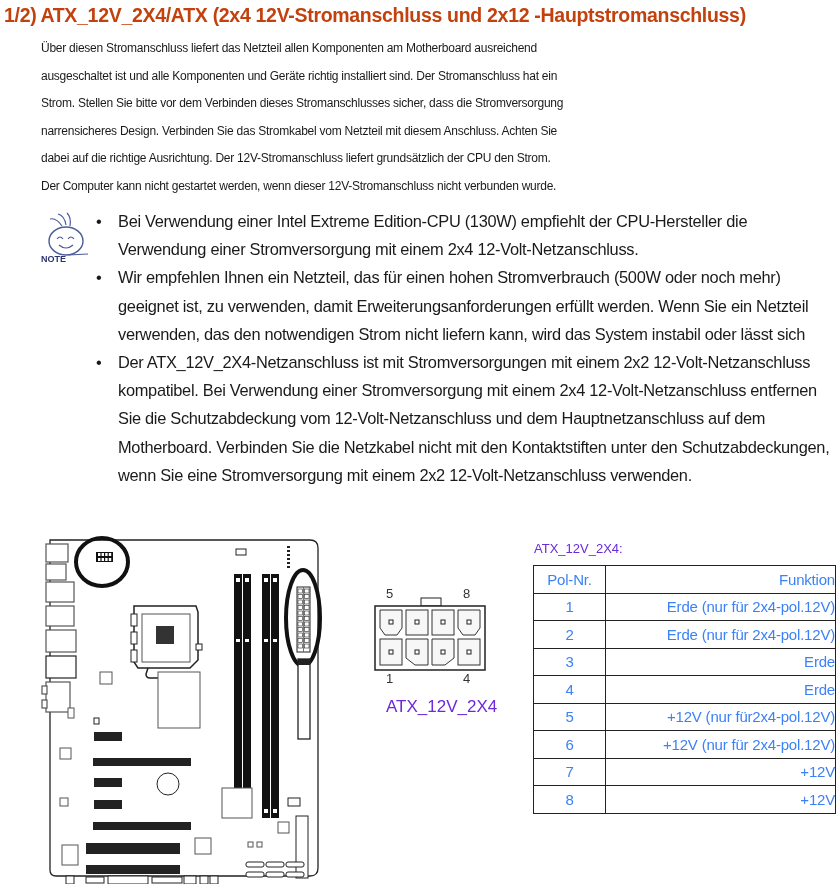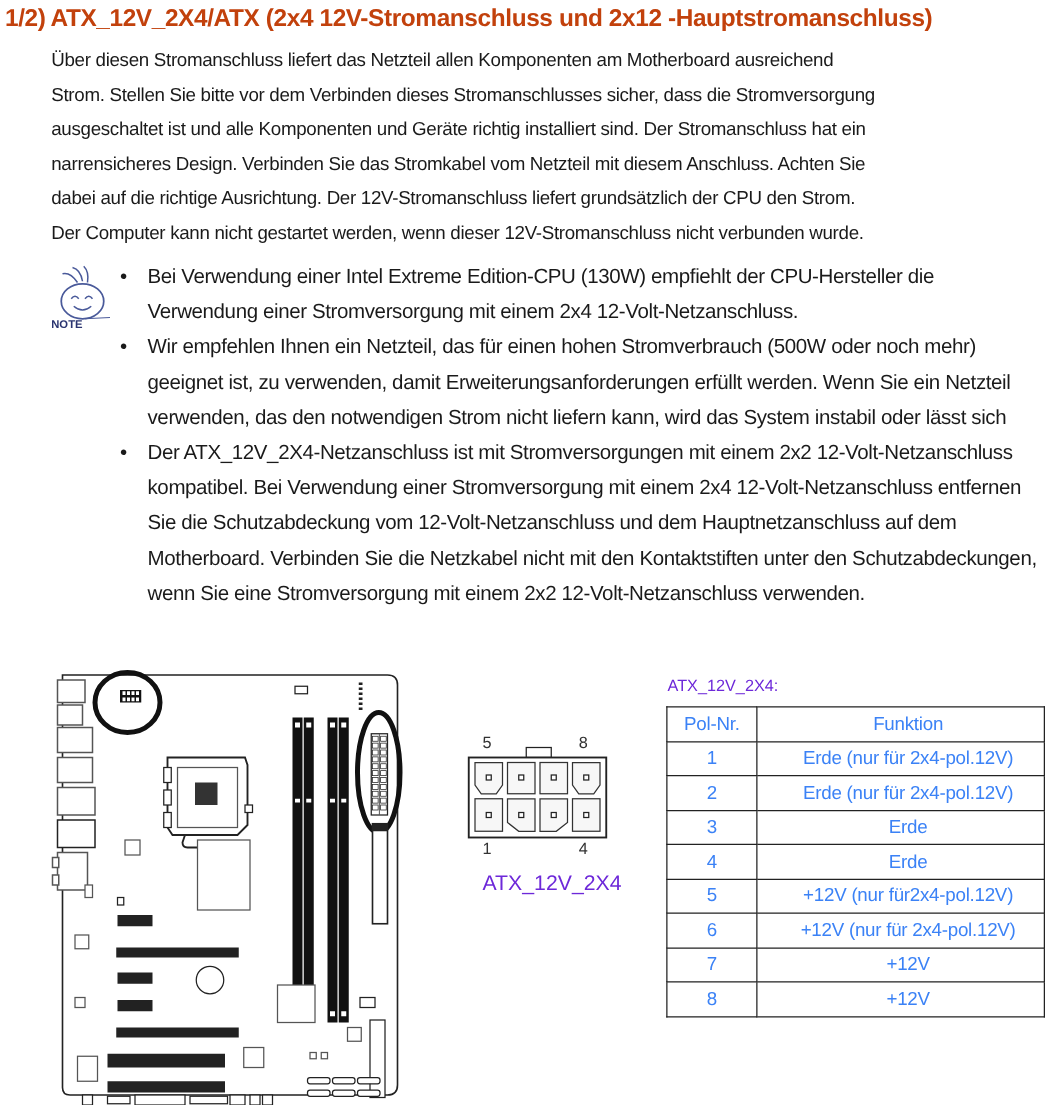--- a/index.html
+++ b/index.html
@@ -1,54 +1,54 @@
 <!DOCTYPE html>
 <html><head>
 <meta charset="utf-8">
 <style>
   html, body { margin:0; padding:0; background:#ffffff; }
   body { width:836px; height:889px; position:relative; overflow:hidden;
          font-family:"Liberation Sans", sans-serif; color:#1a1a1a; }
   .heading { position:absolute; left:4px; top:4px; font-size:19.5px; font-weight:bold;
              letter-spacing:-0.3px; white-space:nowrap; color:#c2410c; }
   .heading .num { margin-right:4px; }
-  .para { position:absolute; left:41px; top:35px; width:790px; font-size:15px;
+  .para { position:absolute; left:41px; top:35px; width:790px; font-size:12px;
           line-height:27.6px; letter-spacing:-0.25px; }
   .para span { display:block; white-space:nowrap; }
   .note-icon { position:absolute; left:38px; top:212px; width:62px; height:56px; }
   .bullets { position:absolute; left:94px; top:207px; width:740px; font-size:16.4px;
              line-height:28.2px; letter-spacing:-0.3px; }
   .bullet { position:relative; padding-left:24px; }
   .bullet .dot { position:absolute; left:2px; top:0; }
   .bullet span.line { display:block; white-space:nowrap; }
   .mb { position:absolute; left:38px; top:522px; width:300px; height:362px; }
   .conn { position:absolute; left:370px; top:580px; width:125px; height:140px; }
   .conn-label { position:absolute; left:386px; top:697px; font-size:17px; color:#6d28d9; }
   .conn-pin5 { position:absolute; left:386px; top:586px; font-size:13px; color:#333; }
   .conn-pin8 { position:absolute; left:463px; top:586px; font-size:13px; color:#333; }
   .conn-pin1 { position:absolute; left:386px; top:671px; font-size:13px; color:#333; }
   .conn-pin4 { position:absolute; left:463px; top:671px; font-size:13px; color:#333; }
   .table-caption { position:absolute; left:534px; top:541px; font-size:13px; color:#6d28d9; }
   table.pins { position:absolute; left:533px; top:565px; border-collapse:collapse;
                font-size:15px; color:#3b82f6; letter-spacing:-0.2px; }
   table.pins td { border:1.5px solid #222; height:26.5px; padding:0; }
   table.pins td.n { width:75px; text-align:center; }
-  table.pins td.f { width:221px; padding-left:12px; text-align:center; white-space:nowrap; }
+  table.pins td.f { width:221px; padding-left:12px; text-align:right; white-space:nowrap; }
 </style>
 </head>
 <body>
 
 <div class="heading">
   <span class="num">1/2)</span><span>ATX_12V_2X4/ATX (2x4 12V-Stromanschluss und 2x12 -Hauptstromanschluss)</span>
 </div>
 
 <div class="para">
   <span>Über diesen Stromanschluss liefert das Netzteil allen Komponenten am Motherboard ausreichend</span>
+  <span>ausgeschaltet ist und alle Komponenten und Geräte richtig installiert sind. Der Stromanschluss hat ein</span>
   <span>Strom. Stellen Sie bitte vor dem Verbinden dieses Stromanschlusses sicher, dass die Stromversorgung</span>
-  <span>ausgeschaltet ist und alle Komponenten und Geräte richtig installiert sind. Der Stromanschluss hat ein</span>
   <span>narrensicheres Design. Verbinden Sie das Stromkabel vom Netzteil mit diesem Anschluss. Achten Sie</span>
   <span>dabei auf die richtige Ausrichtung. Der 12V-Stromanschluss liefert grundsätzlich der CPU den Strom.</span>
   <span>Der Computer kann nicht gestartet werden, wenn dieser 12V-Stromanschluss nicht verbunden wurde.</span>
 </div>
 
 <svg class="note-icon" viewBox="0 0 62 56">
   <path d="M24 14 C20 8, 16 6, 12 7" fill="none" stroke="#4a5a9a" stroke-width="1.2"></path>
   <path d="M28 13 C27 7, 24 3, 20 2" fill="none" stroke="#4a5a9a" stroke-width="1.2"></path>
   <path d="M32 14 C33 8, 32 4, 29 1" fill="none" stroke="#4a5a9a" stroke-width="1.2"></path>
   <ellipse cx="28" cy="29" rx="17" ry="14" fill="none" stroke="#4a5a9a" stroke-width="1.4"></ellipse>

